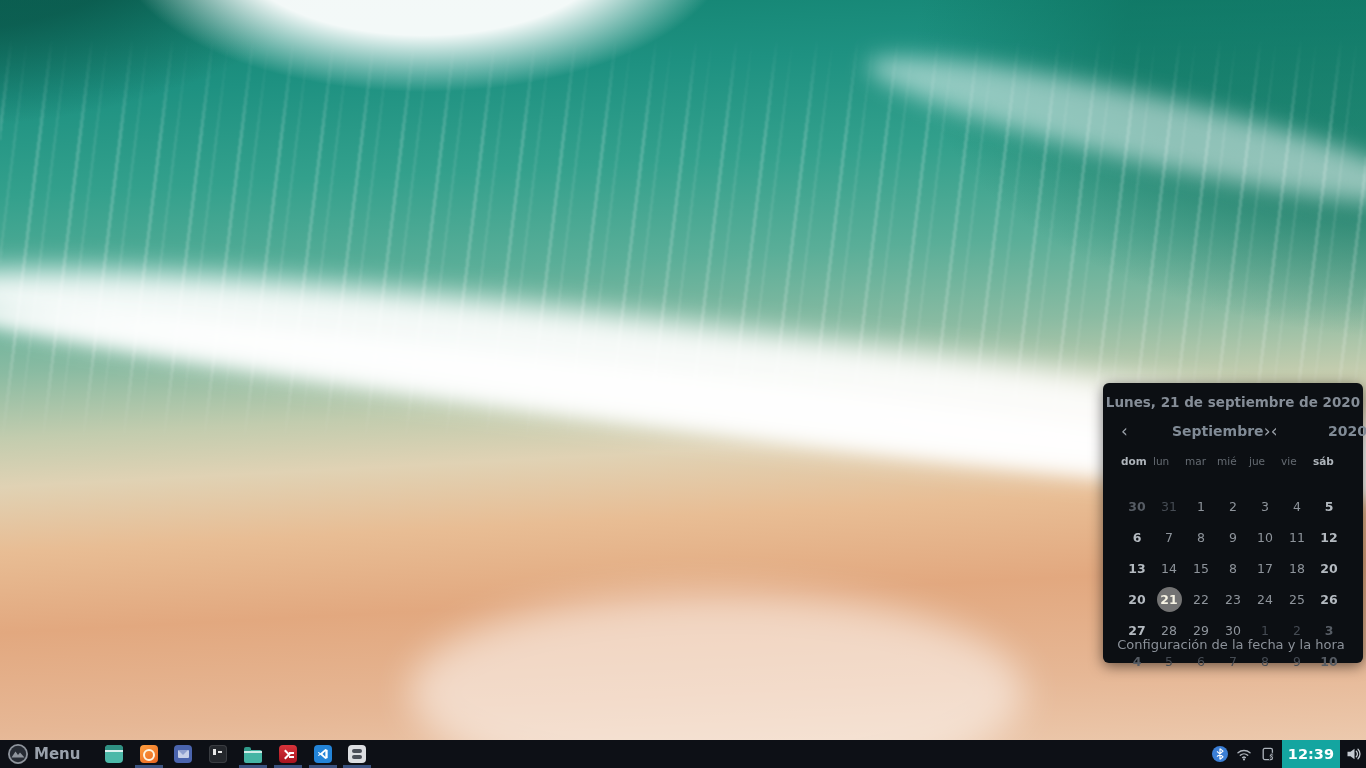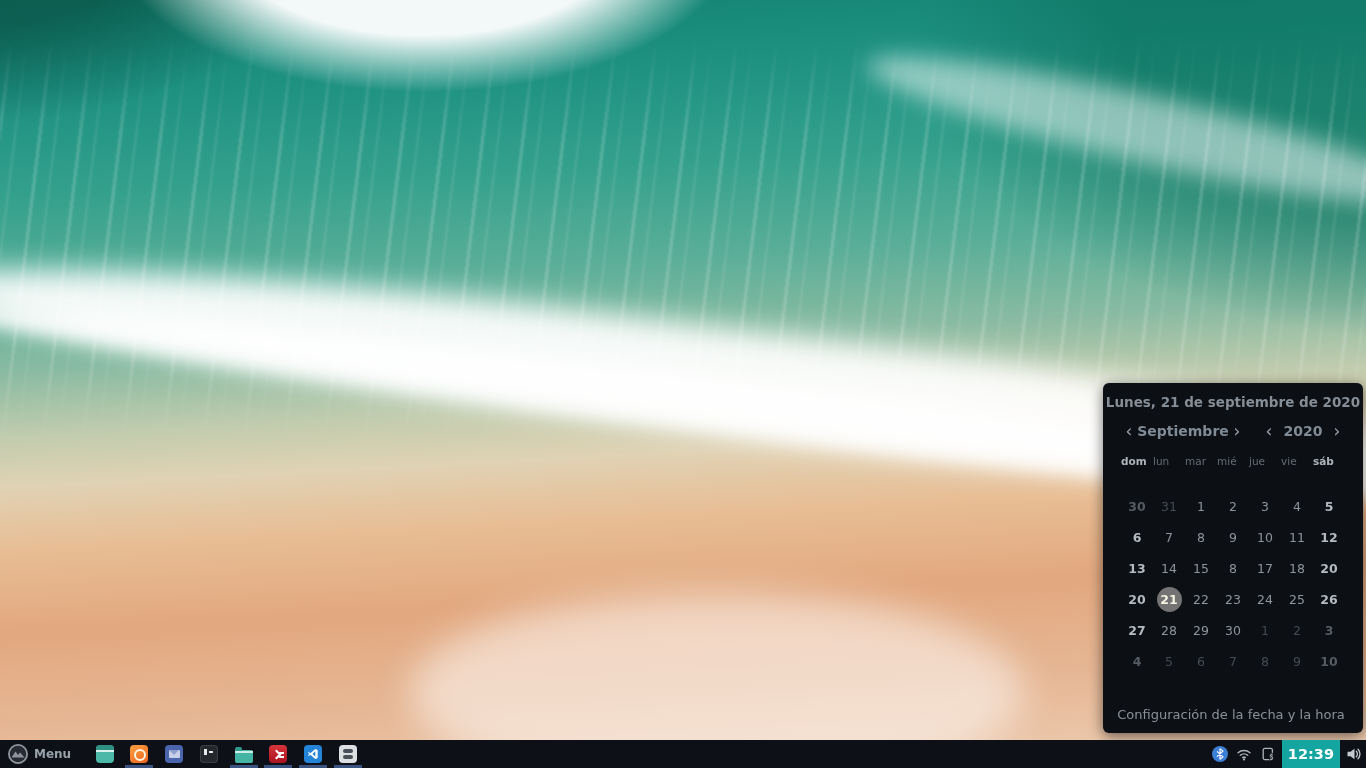--- a/index.html
+++ b/index.html
@@ -17,46 +17,46 @@
     background:repeating-linear-gradient(97deg, rgba(255,255,255,0) 0 10px, rgba(255,255,255,.20) 10px 13px, rgba(255,255,255,0) 13px 26px, rgba(255,255,255,.12) 26px 28px, rgba(255,255,255,0) 28px 40px);
     -webkit-mask-image:linear-gradient(to bottom,transparent,#000 25%,#000 75%,transparent);
     mask-image:linear-gradient(to bottom,transparent,#000 25%,#000 75%,transparent);
     filter:blur(1px);}
   .crest{position:absolute;right:-5%;top:13%;width:42%;height:9%;background:rgba(255,255,255,.5);border-radius:50%;transform:rotate(13deg);filter:blur(11px);}
   .surf-band{position:absolute;left:-6%;top:44%;width:115%;height:14%;background:rgba(255,255,255,.92);border-radius:50% 40% 45% 50%/60% 50% 60% 50%;transform:rotate(7deg);filter:blur(14px);}
   .surf-band2{position:absolute;left:-4%;top:51%;width:112%;height:7%;background:rgba(255,255,255,.85);border-radius:50%;transform:rotate(7deg);filter:blur(9px);}
   .foam-bottom{position:absolute;left:30%;bottom:-7%;width:45%;height:27%;background:rgba(255,255,255,.5);border-radius:50%;filter:blur(18px);}
 
   
-  .calendar-popup{position:absolute;left:1103px;top:383px;width:260px;height:350px;
+  .calendar-popup{position:absolute;left:1103px;top:383px;width:260px;height:280px;
     background:#0c0f13;border-radius:6px;box-shadow:0 3px 14px rgba(0,0,0,.55);
     color:#8b929b;z-index:5;display:flex;flex-direction:column;}
   .cal-title{margin-top:11px;text-align:center;font-size:13.5px;font-weight:bold;color:#858d97;}
   .cal-nav{display:flex;align-items:center;margin:13px 18px 0 18px;}
   .chev{width:16px;text-align:center;font-size:17px;line-height:16px;color:#9aa0a8;cursor:default;}
-  .nav-label{font-weight:bold;color:#818b96;font-size:14px;text-align:center;}
+  .nav-label{font-weight:bold;color:#818b96;font-size:14px;text-align:center;margin-left:44px;}
   .nav-label.month{flex:0 0 92px;}
   .nav-label.year{flex:0 0 52px;}
   .nav-gap{flex:1;}
   .cal-dow{display:grid;grid-template-columns:repeat(7,32px);justify-content:center;margin-top:16px;}
   .dow{font-size:10.5px;color:#656b72;}
   .dow.emph{color:#aeb4ba;font-weight:bold;}
   .cal-grid{display:grid;grid-template-columns:repeat(7,32px);grid-auto-rows:31px;justify-content:center;margin-top:24px;}
   .cell{display:flex;align-items:center;justify-content:center;font-size:12.5px;color:#8e949b;}
   .cell.wk{font-weight:bold;color:#b4bac0;}
   .cell.other{color:#454b53;}
   .cell.other.wk{color:#565c64;}
   .cell.sel span{display:flex;align-items:center;justify-content:center;width:25px;height:25px;border-radius:50%;background:#737373;color:#f6f3e4;font-weight:bold;}
   .cal-settings{position:absolute;left:0;right:4px;bottom:11px;text-align:center;font-size:13px;color:#8b9199;cursor:default;}
 
   
   .panel{position:absolute;left:0;right:0;bottom:0;height:28px;background:#0d1016;display:flex;align-items:center;z-index:10;}
   .menu-button{display:flex;align-items:center;height:100%;padding:0 6px 0 8px;cursor:default;}
   .logo{width:20px;height:20px;display:block;}
-  .menu-label{margin-left:6px;font-size:12px;font-weight:bold;color:#99a1ab;}
+  .menu-label{margin-left:6px;font-size:15px;font-weight:bold;color:#99a1ab;}
   .launchers{display:flex;align-items:center;height:100%;margin-left:10px;}
   .app{position:relative;width:30px;height:28px;margin:0 2.4px;display:flex;align-items:center;justify-content:center;cursor:default;}
   .app.running::after{content:'';position:absolute;left:1px;right:1px;bottom:0;height:3px;background:#3a527f;}
   .spacer{flex:1;}
   .tray{display:flex;align-items:center;height:100%;}
   .tray-ic{width:16px;height:16px;margin:0 4px;display:flex;align-items:center;justify-content:center;}
   .clock{height:100%;display:flex;align-items:center;background:#14a5a0;color:#fff;font-weight:bold;font-size:14.5px;padding:0 6px;margin:0 2px;}
 
   
   .ic{position:relative;width:18px;height:18px;border-radius:4px;}

